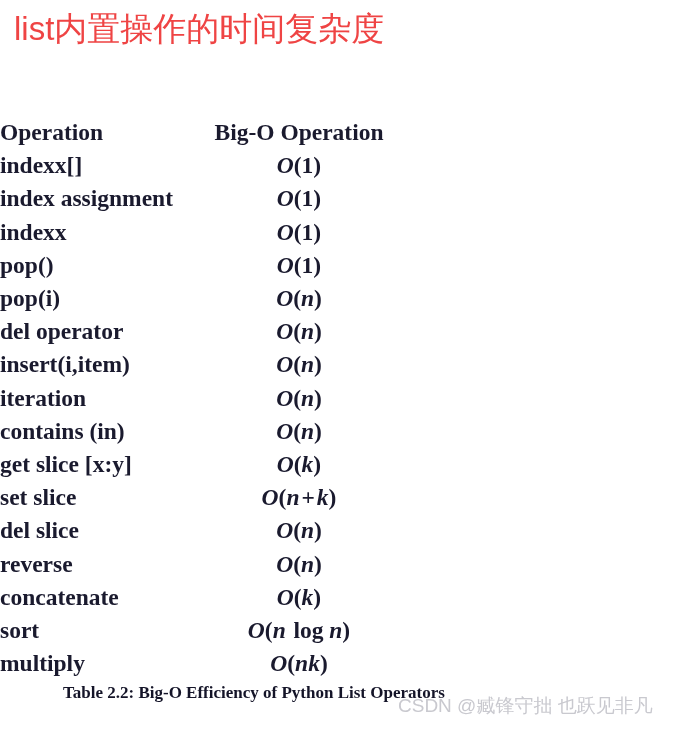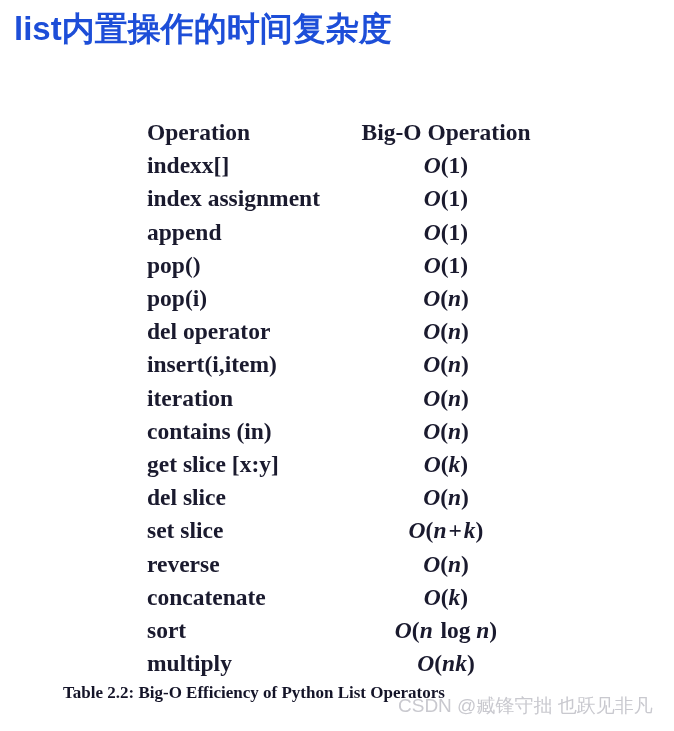--- a/index.html
+++ b/index.html
@@ -15,37 +15,36 @@
     overflow: hidden;
     font-family: "Liberation Serif", "DejaVu Serif", serif;
     color: #1a1a2e;
   }
   
   #page-title {
     position: absolute;
     left: 14px;
     top: 9px;
     font-family: "Liberation Sans", "DejaVu Sans", sans-serif;
-    font-weight: bold;
+    font-weight: normal;
     font-size: 33px;
     line-height: 40px;
     letter-spacing: 0px;
-    color: #1d4ed8;
+    color: #ef4444;
     white-space: nowrap;
   }
   
   #table-figure {
     position: absolute;
     left: 0;
     top: 116px;
     width: 674px;
   }
   table.bigo {
     border-collapse: collapse;
-    margin-left: 147px;
     border: 0;
   }
   table.bigo th, table.bigo td {
     border: 0;
     padding: 0;
     font-size: 23.5px;
     line-height: 33.2px;
     height: 33.2px;
     vertical-align: baseline;
     white-space: nowrap;
@@ -136,21 +135,21 @@
     <tbody id="table-body">
         <tr>
           <td class="op-cell">indexx[]</td>
           <td class="eff-cell"><span class="math"><span>O</span><span class="paren">(</span><span class="num">1</span><span class="paren">)</span></span></td>
         </tr>
         <tr>
           <td class="op-cell">index assignment</td>
           <td class="eff-cell"><span class="math"><span>O</span><span class="paren">(</span><span class="num">1</span><span class="paren">)</span></span></td>
         </tr>
         <tr>
-          <td class="op-cell">append</td>
+          <td class="op-cell">indexx</td>
           <td class="eff-cell"><span class="math"><span>O</span><span class="paren">(</span><span class="num">1</span><span class="paren">)</span></span></td>
         </tr>
         <tr>
           <td class="op-cell">pop()</td>
           <td class="eff-cell"><span class="math"><span>O</span><span class="paren">(</span><span class="num">1</span><span class="paren">)</span></span></td>
         </tr>
         <tr>
           <td class="op-cell">pop(i)</td>
           <td class="eff-cell"><span class="math"><span>O</span><span class="paren">(</span><span>n</span><span class="paren">)</span></span></td>
         </tr>
@@ -168,26 +167,26 @@
         </tr>
         <tr>
           <td class="op-cell">contains (in)</td>
           <td class="eff-cell"><span class="math"><span>O</span><span class="paren">(</span><span>n</span><span class="paren">)</span></span></td>
         </tr>
         <tr>
           <td class="op-cell">get slice [x:y]</td>
           <td class="eff-cell"><span class="math"><span>O</span><span class="paren">(</span><span>k</span><span class="paren">)</span></span></td>
         </tr>
         <tr>
-          <td class="op-cell">del slice</td>
-          <td class="eff-cell"><span class="math"><span>O</span><span class="paren">(</span><span>n</span><span class="paren">)</span></span></td>
-        </tr>
-        <tr>
           <td class="op-cell">set slice</td>
           <td class="eff-cell"><span class="math"><span>O</span><span class="paren">(</span><span>n</span><span class="op">+</span><span>k</span><span class="paren">)</span></span></td>
+        </tr>
+        <tr>
+          <td class="op-cell">del slice</td>
+          <td class="eff-cell"><span class="math"><span>O</span><span class="paren">(</span><span>n</span><span class="paren">)</span></span></td>
         </tr>
         <tr>
           <td class="op-cell">reverse</td>
           <td class="eff-cell"><span class="math"><span>O</span><span class="paren">(</span><span>n</span><span class="paren">)</span></span></td>
         </tr>
         <tr>
           <td class="op-cell">concatenate</td>
           <td class="eff-cell"><span class="math"><span>O</span><span class="paren">(</span><span>k</span><span class="paren">)</span></span></td>
         </tr>
         <tr>

